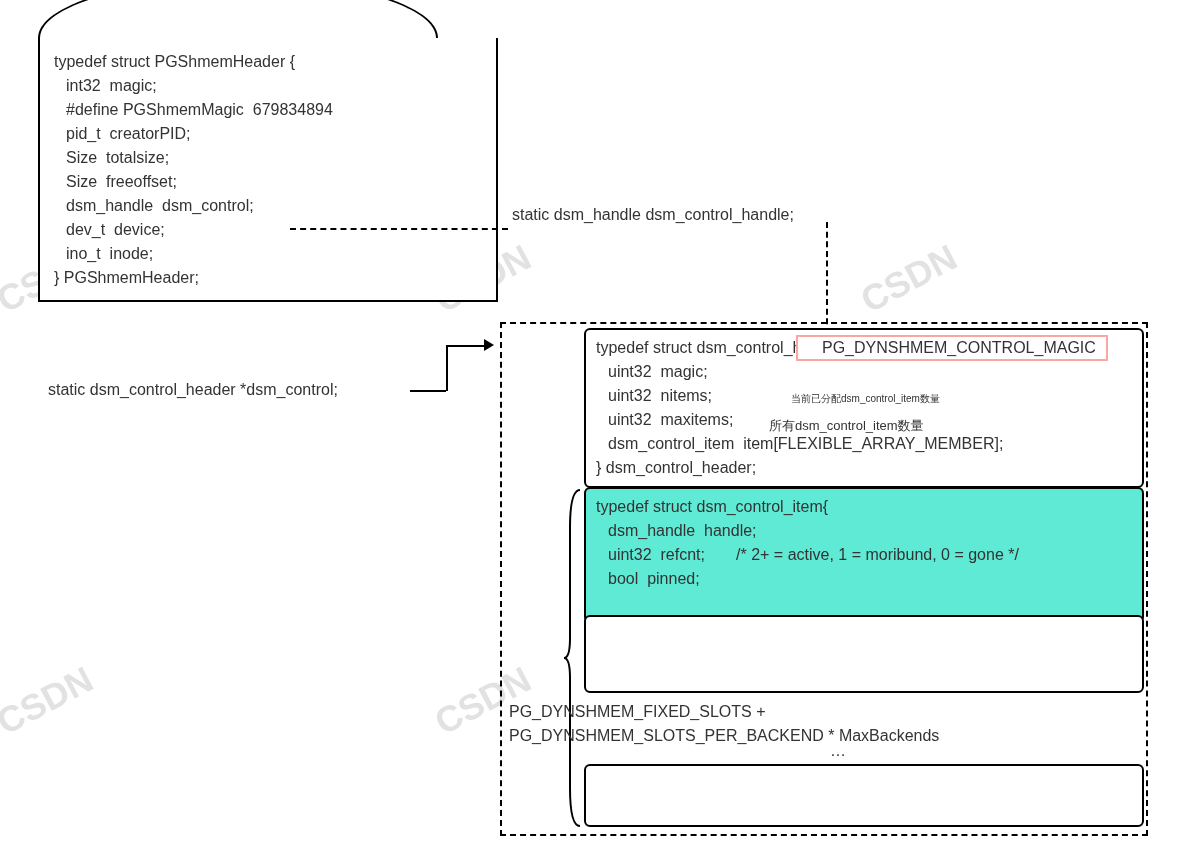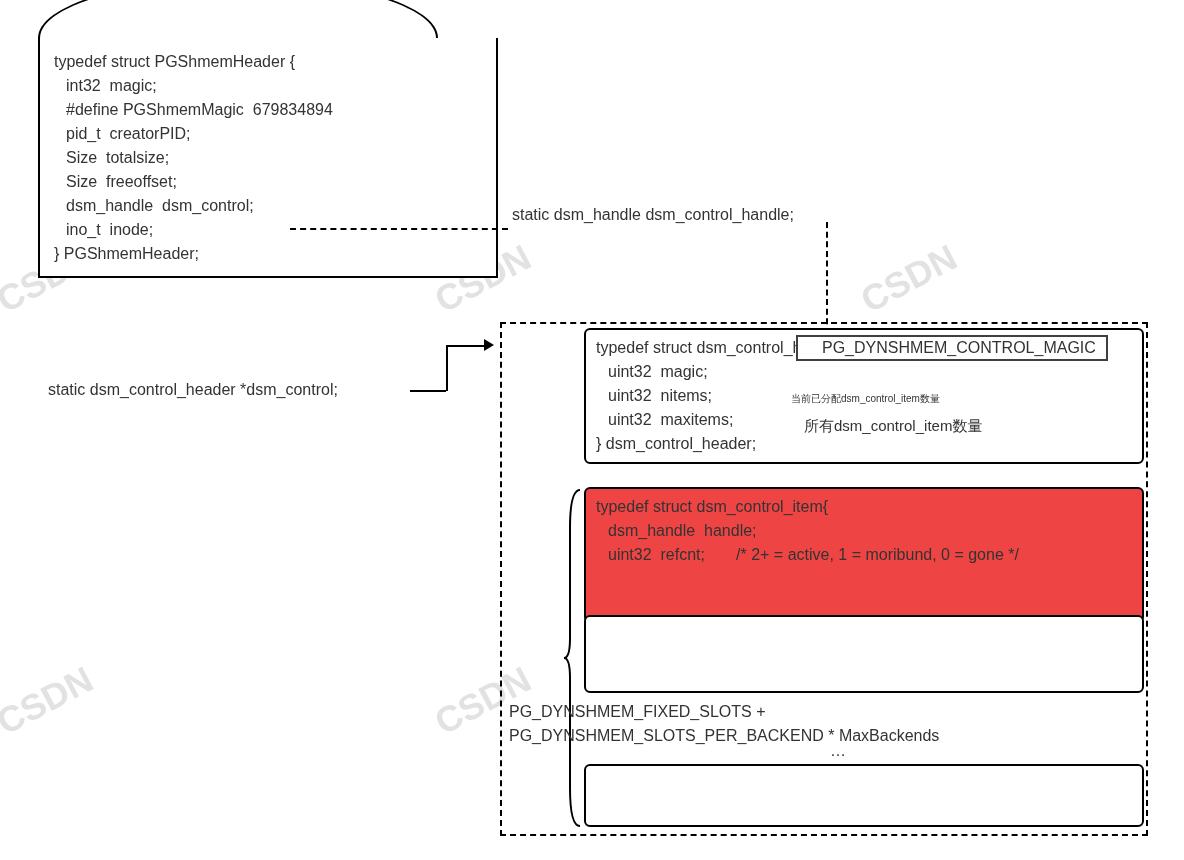--- a/index.html
+++ b/index.html
@@ -5,24 +5,24 @@
   *{box-sizing:border-box;margin:0;padding:0}
   body{width:1184px;height:860px;background:#fff;font-family:"Segoe UI",Arial,sans-serif;font-size:16px;color:#333;position:relative;overflow:hidden}
   .pgshmem{position:absolute;left:38px;top:38px;width:460px;border:2px solid #000;border-top:none;background:#fff;padding:12px 14px 10px}
   .arc{position:absolute;left:38px;top:-22px;width:400px;height:80px;border:2px solid #000;border-bottom:none;border-radius:200px 200px 0 0/60px 60px 0 0}
   .code{white-space:pre;line-height:24px}
   .line{padding-left:12px}
   .lbl1{position:absolute;left:512px;top:206px}
   .lbl2{position:absolute;left:48px;top:381px}
   .dashed-box{position:absolute;left:500px;top:322px;width:648px;height:514px;border:2px dashed #000}
   .header-box{position:absolute;left:584px;top:328px;width:560px;border:2px solid #000;border-radius:6px;padding:6px 10px;background:#fff}
-  .magic-box{position:absolute;left:796px;top:335px;width:312px;border:2px solid #404040;padding:2px 24px;background:#fff;text-align:center}
+  .magic-box{position:absolute;left:796px;top:335px;width:312px;border:2px solid #fca5a5;padding:2px 24px;background:#fff;text-align:center}
   .nitems-note{position:absolute;left:791px;top:392px;font-size:10px}
-  .maxitems-note{position:absolute;left:804px;top:417px;font-size:15px}
-  .item-box1{position:absolute;left:584px;top:487px;width:560px;height:136px;border:2px solid #000;border-radius:6px;padding:6px 10px;background:#ef4444}
+  .maxitems-note{position:absolute;left:769px;top:417px;font-size:13px}
+  .item-box1{position:absolute;left:584px;top:487px;width:560px;height:136px;border:2px solid #000;border-radius:6px;padding:6px 10px;background:#5eead4}
   .item-box2{position:absolute;left:584px;top:615px;width:560px;height:78px;border:2px solid #000;border-radius:6px;background:#fff}
   .item-box3{position:absolute;left:584px;top:764px;width:560px;height:63px;border:2px solid #000;border-radius:6px;background:#fff}
   .slots-label{position:absolute;left:509px;top:700px;line-height:24px;white-space:pre}
   .ellipsis{position:absolute;left:830px;top:742px}
   .brace{position:absolute;left:564px;top:488px;width:18px;height:340px}
   .brace svg{width:100%;height:100%}
   .hdash{position:absolute;border-top:2px dashed #000;height:0}
   .vdash{position:absolute;border-left:2px dashed #000;width:0}
   .hsolid{position:absolute;border-top:2px solid #000;height:0}
   .arrowhead{position:absolute;width:0;height:0;border-style:solid}
@@ -39,20 +39,21 @@
 
 <div class="arc"></div>
 <div class="pgshmem">
   <div class="code">typedef struct PGShmemHeader {</div>
   <div class="code line">int32  magic;</div>
   <div class="code line">#define PGShmemMagic  679834894</div>
   <div class="code line">pid_t  creatorPID;</div>
   <div class="code line">Size  totalsize;</div>
   <div class="code line">Size  freeoffset;</div>
   <div class="code line">dsm_handle  dsm_control;</div>
+  <div class="code line">dev_t  device;</div>
   <div class="code line">ino_t  inode;</div>
   <div class="code">} PGShmemHeader;</div>
 </div>
 
 <div class="hdash" style="left:290px;top:228px;width:218px"></div>
 <div class="lbl1">static dsm_handle dsm_control_handle;</div>
 <div class="vdash" style="left:826px;top:222px;height:112px"></div>
 <div class="arrowhead" style="left:820px;top:328px;border-width:9px 6px 0 6px;border-color:#000 transparent transparent transparent"></div>
 
 <div class="lbl2">static dsm_control_header *dsm_control;</div>
@@ -61,30 +62,32 @@
 <div class="hsolid" style="left:446px;top:345px;width:42px"></div>
 <div class="arrowhead" style="left:484px;top:339px;border-width:6px 0 6px 10px;border-color:transparent transparent transparent #000"></div>
 
 <div class="dashed-box"></div>
 
 <div class="header-box">
   <div class="code">typedef struct dsm_control_header{</div>
   <div class="code line">uint32  magic;</div>
   <div class="code line">uint32  nitems;</div>
   <div class="code line">uint32  maxitems;</div>
+  <div class="code line">dsm_control_item  item[FLEXIBLE_ARRAY_MEMBER];</div>
   <div class="code">} dsm_control_header;</div>
 </div>
 <div class="magic-box">PG_DYNSHMEM_CONTROL_MAGIC</div>
 <div class="nitems-note">当前已分配dsm_control_item数量</div>
 <div class="maxitems-note">所有dsm_control_item数量</div>
 
 <div class="item-box1">
   <div class="code">typedef struct dsm_control_item{</div>
   <div class="code line">dsm_handle  handle;</div>
   <div class="code line">uint32  refcnt;       /* 2+ = active, 1 = moribund, 0 = gone */</div>
+  <div class="code line">bool  pinned;</div>
 </div>
 <div class="item-box2"></div>
 <div class="item-box3"></div>
 
 <div class="brace">
   <svg viewBox="0 0 18 340" preserveAspectRatio="none">
     <path d="M16 2 Q6 2 6 40 L6 150 Q6 170 0 170 Q6 170 6 190 L6 300 Q6 338 16 338" fill="none" stroke="#000" stroke-width="2"></path>
   </svg>
 </div>
 

